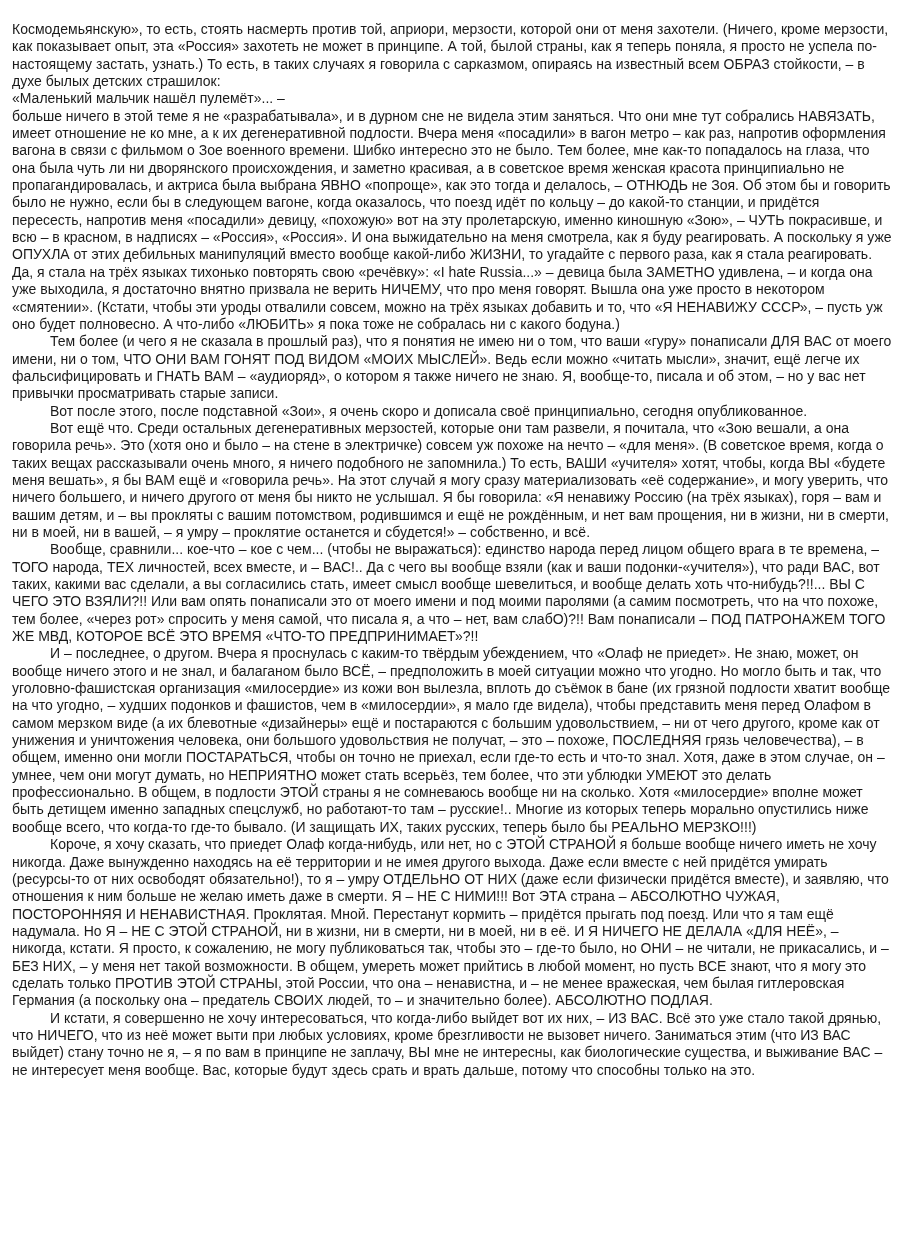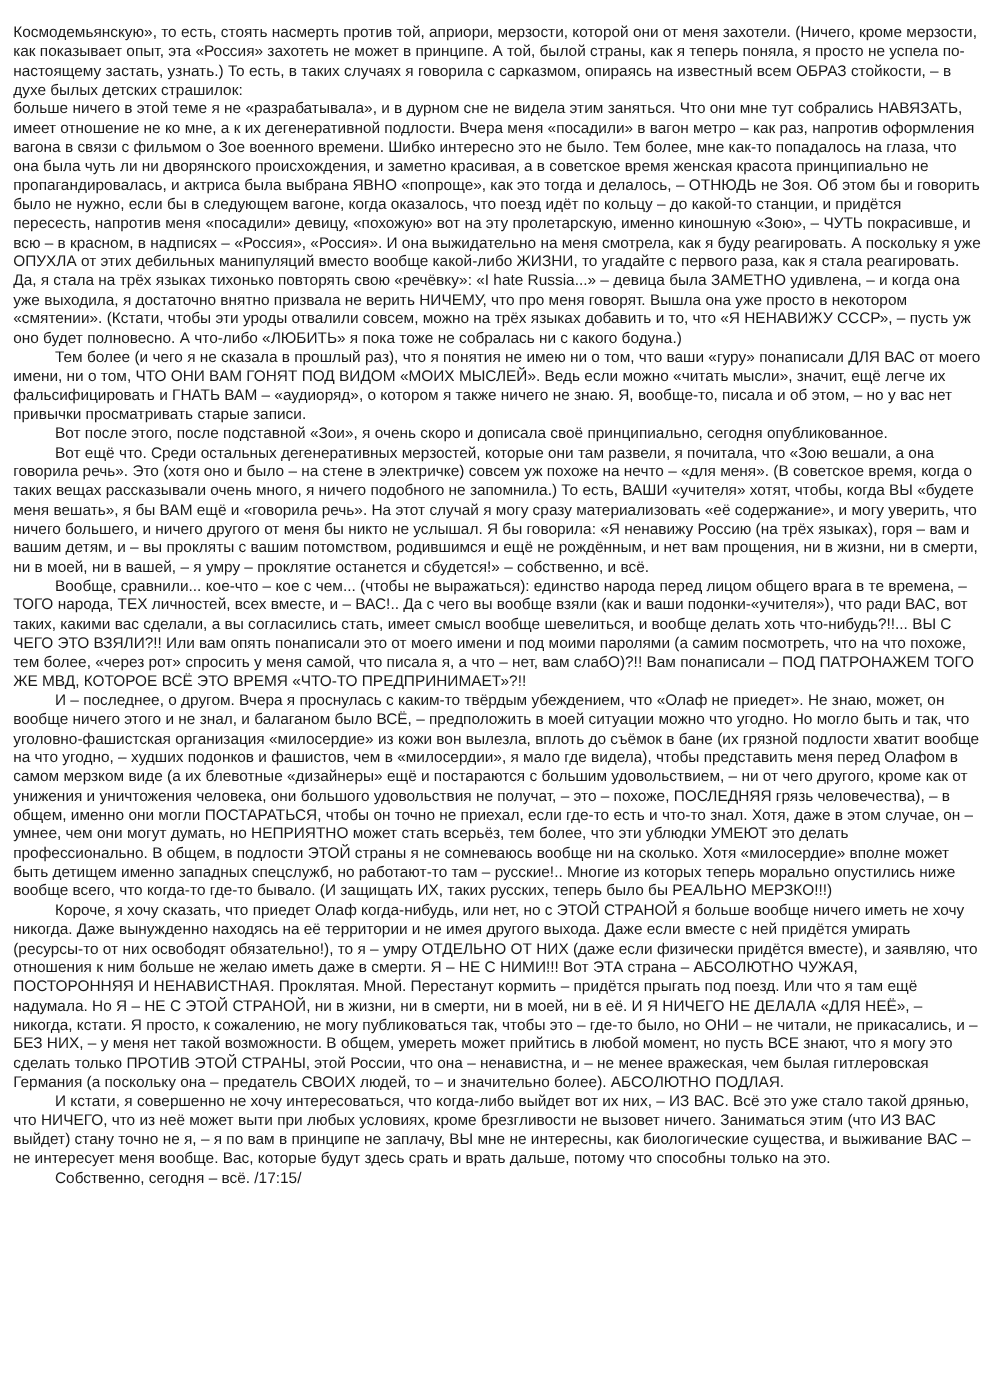--- a/index.html
+++ b/index.html
@@ -28,22 +28,22 @@
   }
   .page p.indent {
     text-indent: 38px;
   }
 </style>
 </head>
 <body>
 
 <div class="page">
   <p class="para">Космодемьянскую», то есть, стоять насмерть против той, априори, мерзости, которой они от меня захотели. (Ничего, кроме мерзости, как показывает опыт, эта «Россия» захотеть не может в принципе. А той, былой страны, как я теперь поняла, я просто не успела по-настоящему застать, узнать.) То есть, в таких случаях я говорила с сарказмом, опираясь на известный всем ОБРАЗ стойкости, – в духе былых детских страшилок:</p>
+  <p class="para">«Маленький мальчик нашёл пулемёт»... –</p>
   <p class="para">больше ничего в этой теме я не «разрабатывала», и в дурном сне не видела этим заняться. Что они мне тут собрались НАВЯЗАТЬ, имеет отношение не ко мне, а к их дегенеративной подлости. Вчера меня «посадили» в вагон метро – как раз, напротив оформления вагона в связи с фильмом о Зое военного времени. Шибко интересно это не было. Тем более, мне как-то попадалось на глаза, что она была чуть ли ни дворянского происхождения, и заметно красивая, а в советское время женская красота принципиально не пропагандировалась, и актриса была выбрана ЯВНО «попроще», как это тогда и делалось, – ОТНЮДЬ не Зоя. Об этом бы и говорить было не нужно, если бы в следующем вагоне, когда оказалось, что поезд идёт по кольцу – до какой-то станции, и придётся пересесть, напротив меня «посадили» девицу, «похожую» вот на эту пролетарскую, именно киношную «Зою», – ЧУТЬ покрасивше, и всю – в красном, в надписях – «Россия», «Россия». И она выжидательно на меня смотрела, как я буду реагировать. А поскольку я уже ОПУХЛА от этих дебильных манипуляций вместо вообще какой-либо ЖИЗНИ, то угадайте с первого раза, как я стала реагировать. Да, я стала на трёх языках тихонько повторять свою «речёвку»: «I hate Russia...» – девица была ЗАМЕТНО удивлена, – и когда она уже выходила, я достаточно внятно призвала не верить НИЧЕМУ, что про меня говорят. Вышла она уже просто в некотором «смятении». (Кстати, чтобы эти уроды отвалили совсем, можно на трёх языках добавить и то, что «Я НЕНАВИЖУ СССР», – пусть уж оно будет полновесно. А что-либо «ЛЮБИТЬ» я пока тоже не собралась ни с какого бодуна.)</p>
   <p class="para indent">Тем более (и чего я не сказала в прошлый раз), что я понятия не имею ни о том, что ваши «гуру» понаписали ДЛЯ ВАС от моего имени, ни о том, ЧТО ОНИ ВАМ ГОНЯТ ПОД ВИДОМ «МОИХ МЫСЛЕЙ». Ведь если можно «читать мысли», значит, ещё легче их фальсифицировать и ГНАТЬ ВАМ – «аудиоряд», о котором я также ничего не знаю. Я, вообще-то, писала и об этом, – но у вас нет привычки просматривать старые записи.</p>
   <p class="para indent">Вот после этого, после подставной «Зои», я очень скоро и дописала своё принципиально, сегодня опубликованное.</p>
   <p class="para indent">Вот ещё что. Среди остальных дегенеративных мерзостей, которые они там развели, я почитала, что «Зою вешали, а она говорила речь». Это (хотя оно и было – на стене в электричке) совсем уж похоже на нечто – «для меня». (В советское время, когда о таких вещах рассказывали очень много, я ничего подобного не запомнила.) То есть, ВАШИ «учителя» хотят, чтобы, когда ВЫ «будете меня вешать», я бы ВАМ ещё и «говорила речь». На этот случай я могу сразу материализовать «её содержание», и могу уверить, что ничего большего, и ничего другого от меня бы никто не услышал. Я бы говорила: «Я ненавижу Россию (на трёх языках), горя – вам и вашим детям, и – вы прокляты с вашим потомством, родившимся и ещё не рождённым, и нет вам прощения, ни в жизни, ни в смерти, ни в моей, ни в вашей, – я умру – проклятие останется и сбудется!» – собственно, и всё.</p>
   <p class="para indent">Вообще, сравнили... кое-что – кое с чем... (чтобы не выражаться): единство народа перед лицом общего врага в те времена, – ТОГО народа, ТЕХ личностей, всех вместе, и – ВАС!.. Да с чего вы вообще взяли (как и ваши подонки-«учителя»), что ради ВАС, вот таких, какими вас сделали, а вы согласились стать, имеет смысл вообще шевелиться, и вообще делать хоть что-нибудь?!!... ВЫ С ЧЕГО ЭТО ВЗЯЛИ?!! Или вам опять понаписали это от моего имени и под моими паролями (а самим посмотреть, что на что похоже, тем более, «через рот» спросить у меня самой, что писала я, а что – нет, вам слабО)?!! Вам понаписали – ПОД ПАТРОНАЖЕМ ТОГО ЖЕ МВД, КОТОРОЕ ВСЁ ЭТО ВРЕМЯ «ЧТО-ТО ПРЕДПРИНИМАЕТ»?!!</p>
   <p class="para indent">И – последнее, о другом. Вчера я проснулась с каким-то твёрдым убеждением, что «Олаф не приедет». Не знаю, может, он вообще ничего этого и не знал, и балаганом было ВСЁ, – предположить в моей ситуации можно что угодно. Но могло быть и так, что уголовно-фашистская организация «милосердие» из кожи вон вылезла, вплоть до съёмок в бане (их грязной подлости хватит вообще на что угодно, – худших подонков и фашистов, чем в «милосердии», я мало где видела), чтобы представить меня перед Олафом в самом мерзком виде (а их блевотные «дизайнеры» ещё и постараются с большим удовольствием, – ни от чего другого, кроме как от унижения и уничтожения человека, они большого удовольствия не получат, – это – похоже, ПОСЛЕДНЯЯ грязь человечества), – в общем, именно они могли ПОСТАРАТЬСЯ, чтобы он точно не приехал, если где-то есть и что-то знал. Хотя, даже в этом случае, он – умнее, чем они могут думать, но НЕПРИЯТНО может стать всерьёз, тем более, что эти ублюдки УМЕЮТ это делать профессионально. В общем, в подлости ЭТОЙ страны я не сомневаюсь вообще ни на сколько. Хотя «милосердие» вполне может быть детищем именно западных спецслужб, но работают-то там – русские!.. Многие из которых теперь морально опустились ниже вообще всего, что когда-то где-то бывало. (И защищать ИХ, таких русских, теперь было бы РЕАЛЬНО МЕРЗКО!!!)</p>
   <p class="para indent">Короче, я хочу сказать, что приедет Олаф когда-нибудь, или нет, но с ЭТОЙ СТРАНОЙ я больше вообще ничего иметь не хочу никогда. Даже вынужденно находясь на её территории и не имея другого выхода. Даже если вместе с ней придётся умирать (ресурсы-то от них освободят обязательно!), то я – умру ОТДЕЛЬНО ОТ НИХ (даже если физически придётся вместе), и заявляю, что отношения к ним больше не желаю иметь даже в смерти. Я – НЕ С НИМИ!!! Вот ЭТА страна – АБСОЛЮТНО ЧУЖАЯ, ПОСТОРОННЯЯ И НЕНАВИСТНАЯ. Проклятая. Мной. Перестанут кормить – придётся прыгать под поезд. Или что я там ещё надумала. Но Я – НЕ С ЭТОЙ СТРАНОЙ, ни в жизни, ни в смерти, ни в моей, ни в её. И Я НИЧЕГО НЕ ДЕЛАЛА «ДЛЯ НЕЁ», – никогда, кстати. Я просто, к сожалению, не могу публиковаться так, чтобы это – где-то было, но ОНИ – не читали, не прикасались, и – БЕЗ НИХ, – у меня нет такой возможности. В общем, умереть может прийтись в любой момент, но пусть ВСЕ знают, что я могу это сделать только ПРОТИВ ЭТОЙ СТРАНЫ, этой России, что она – ненавистна, и – не менее вражеская, чем былая гитлеровская Германия (а поскольку она – предатель СВОИХ людей, то – и значительно более). АБСОЛЮТНО ПОДЛАЯ.</p>
   <p class="para indent">И кстати, я совершенно не хочу интересоваться, что когда-либо выйдет вот их них, – ИЗ ВАС. Всё это уже стало такой дрянью, что НИЧЕГО, что из неё может выти при любых условиях, кроме брезгливости не вызовет ничего. Заниматься этим (что ИЗ ВАС выйдет) стану точно не я, – я по вам в принципе не заплачу, ВЫ мне не интересны, как биологические существа, и выживание ВАС – не интересует меня вообще. Вас, которые будут здесь срать и врать дальше, потому что способны только на это.</p>
-  <p class="para indent">Собственно, сегодня – всё. /17:15/</p>
 </div>
 
 </body></html>

